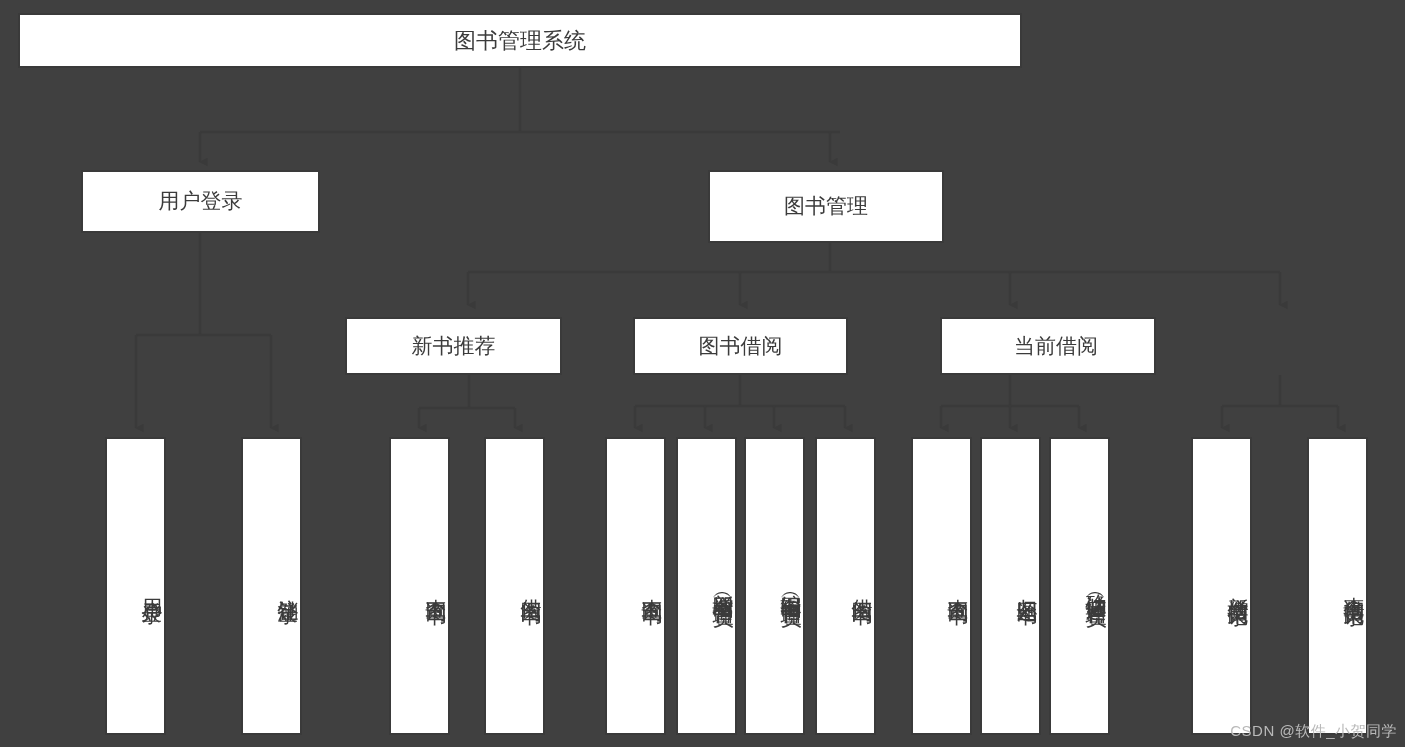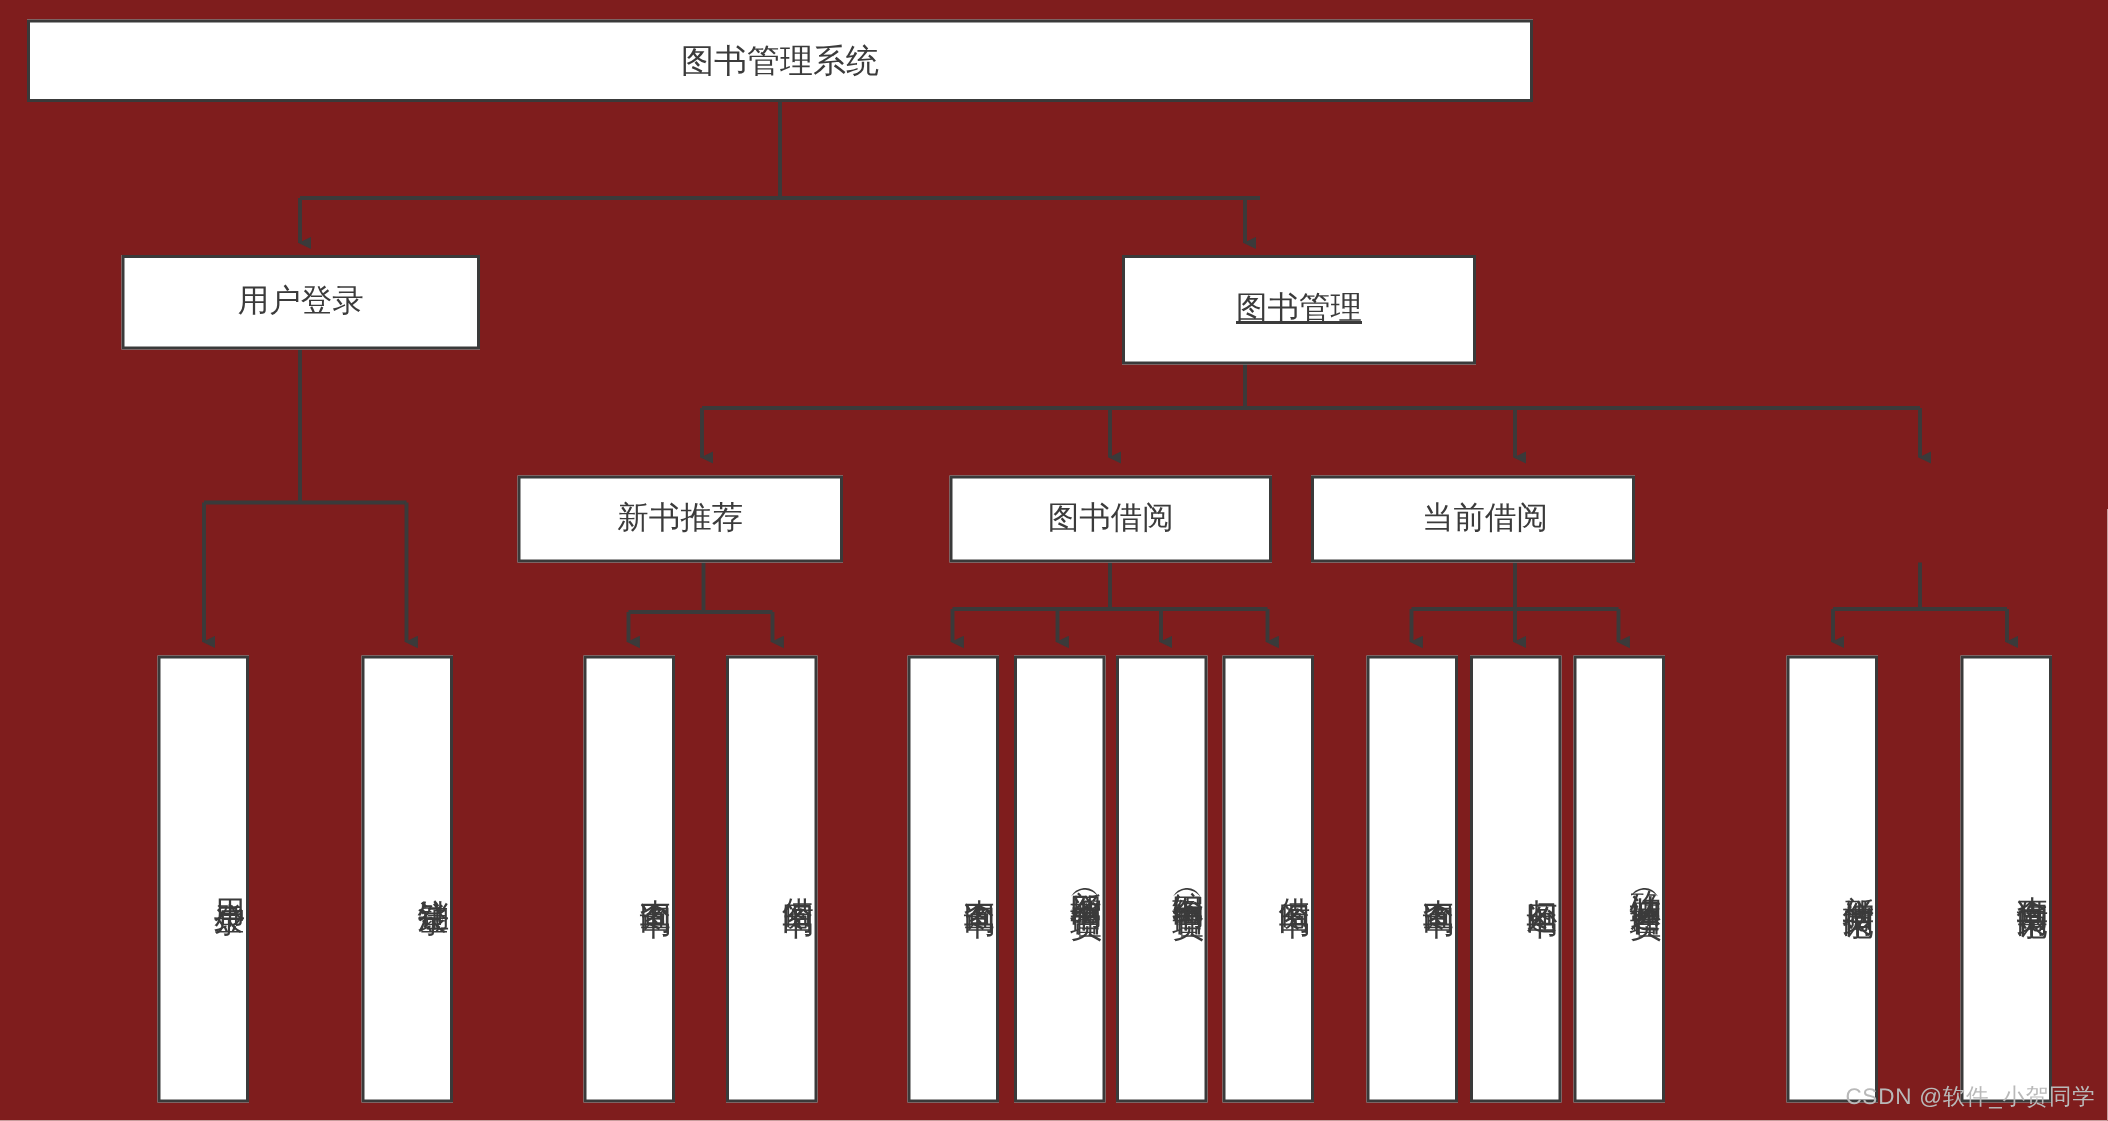--- a/index.html
+++ b/index.html
@@ -7,21 +7,21 @@
     padding: 0;
     background: #ffffff;
   }
   body {
     font-family: "Liberation Sans", "DejaVu Sans", sans-serif;
   }
   #canvas {
     position: relative;
     width: 1405px;
     height: 747px;
-    background: #7f1d1d;
+    background: #404040;
     overflow: hidden;
   }
   #edges {
     position: absolute;
     left: 0;
     top: 0;
     width: 1405px;
     height: 747px;
   }
   .node {
@@ -128,33 +128,33 @@
   </svg>
 
   <div class="node root" style="left:18px; top:13px; width:1004px; height:55px;">
     <span class="label">图书管理系统</span>
   </div>
 
   <div class="node h" style="left:81px; top:170px; width:239px; height:63px;">
     <span class="label">用户登录</span>
   </div>
 
-  <div class="node h" style="left:748px; top:170px; width:236px; height:73px;text-decoration:underline;">
+  <div class="node h" style="left:708px; top:170px; width:236px; height:73px;">
     <span class="label">图书管理</span>
   </div>
 
   <div class="node h" style="left:345px; top:317px; width:217px; height:58px;">
     <span class="label">新书推荐</span>
   </div>
 
   <div class="node h" style="left:633px; top:317px; width:215px; height:58px;text-align:center;">
     <span class="label">图书借阅</span>
   </div>
 
-  <div class="node h" style="left:874px; top:317px; width:216px; height:58px;padding-left:16px;">
+  <div class="node h" style="left:940px; top:317px; width:216px; height:58px;padding-left:16px;">
     <span class="label">当前借阅</span>
   </div>
 
 
   <div class="node v" style="left:105px; top:437px; width:61px; height:298px;">
     <span class="label">用户登录</span>
   </div>
 
   <div class="node v" style="left:241px; top:437px; width:61px; height:298px;">
     <span class="label">注销登录</span>

